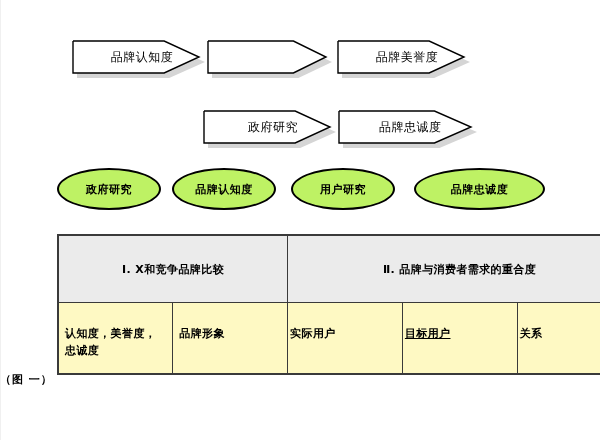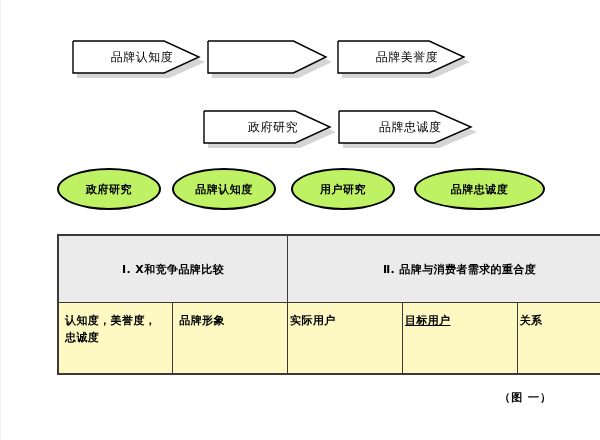--- a/index.html
+++ b/index.html
@@ -119,34 +119,35 @@
   #matrix-table tr.body-row td {
     height: 70px;
     font-size: 11px;
     font-weight: bold;
     letter-spacing: 0.4px;
     font-family: "DejaVu Sans", "Liberation Sans", sans-serif;
   }
   #matrix-table tr.body-row td .cell-inner {
     padding: 9px 6px 0 6px;
     line-height: 1.55;
+    margin-top: 13px;
   }
   #matrix-table tr.body-row td.center .cell-inner {
     text-align: left;
     padding-left: 2px;
     padding-right: 2px;
   }
 
   
   #figure-caption {
     position: absolute;
     left: 0;
-    top: 390px;
+    top: 372px;
     width: 552px;
-    text-align: right;
+    text-align: left;
     font-size: 11px;
     font-weight: bold;
     letter-spacing: 1px;
     font-family: "DejaVu Sans", "Liberation Sans", sans-serif;
   }
 
   
   #edge-line {
     position: absolute;
     left: 0;

